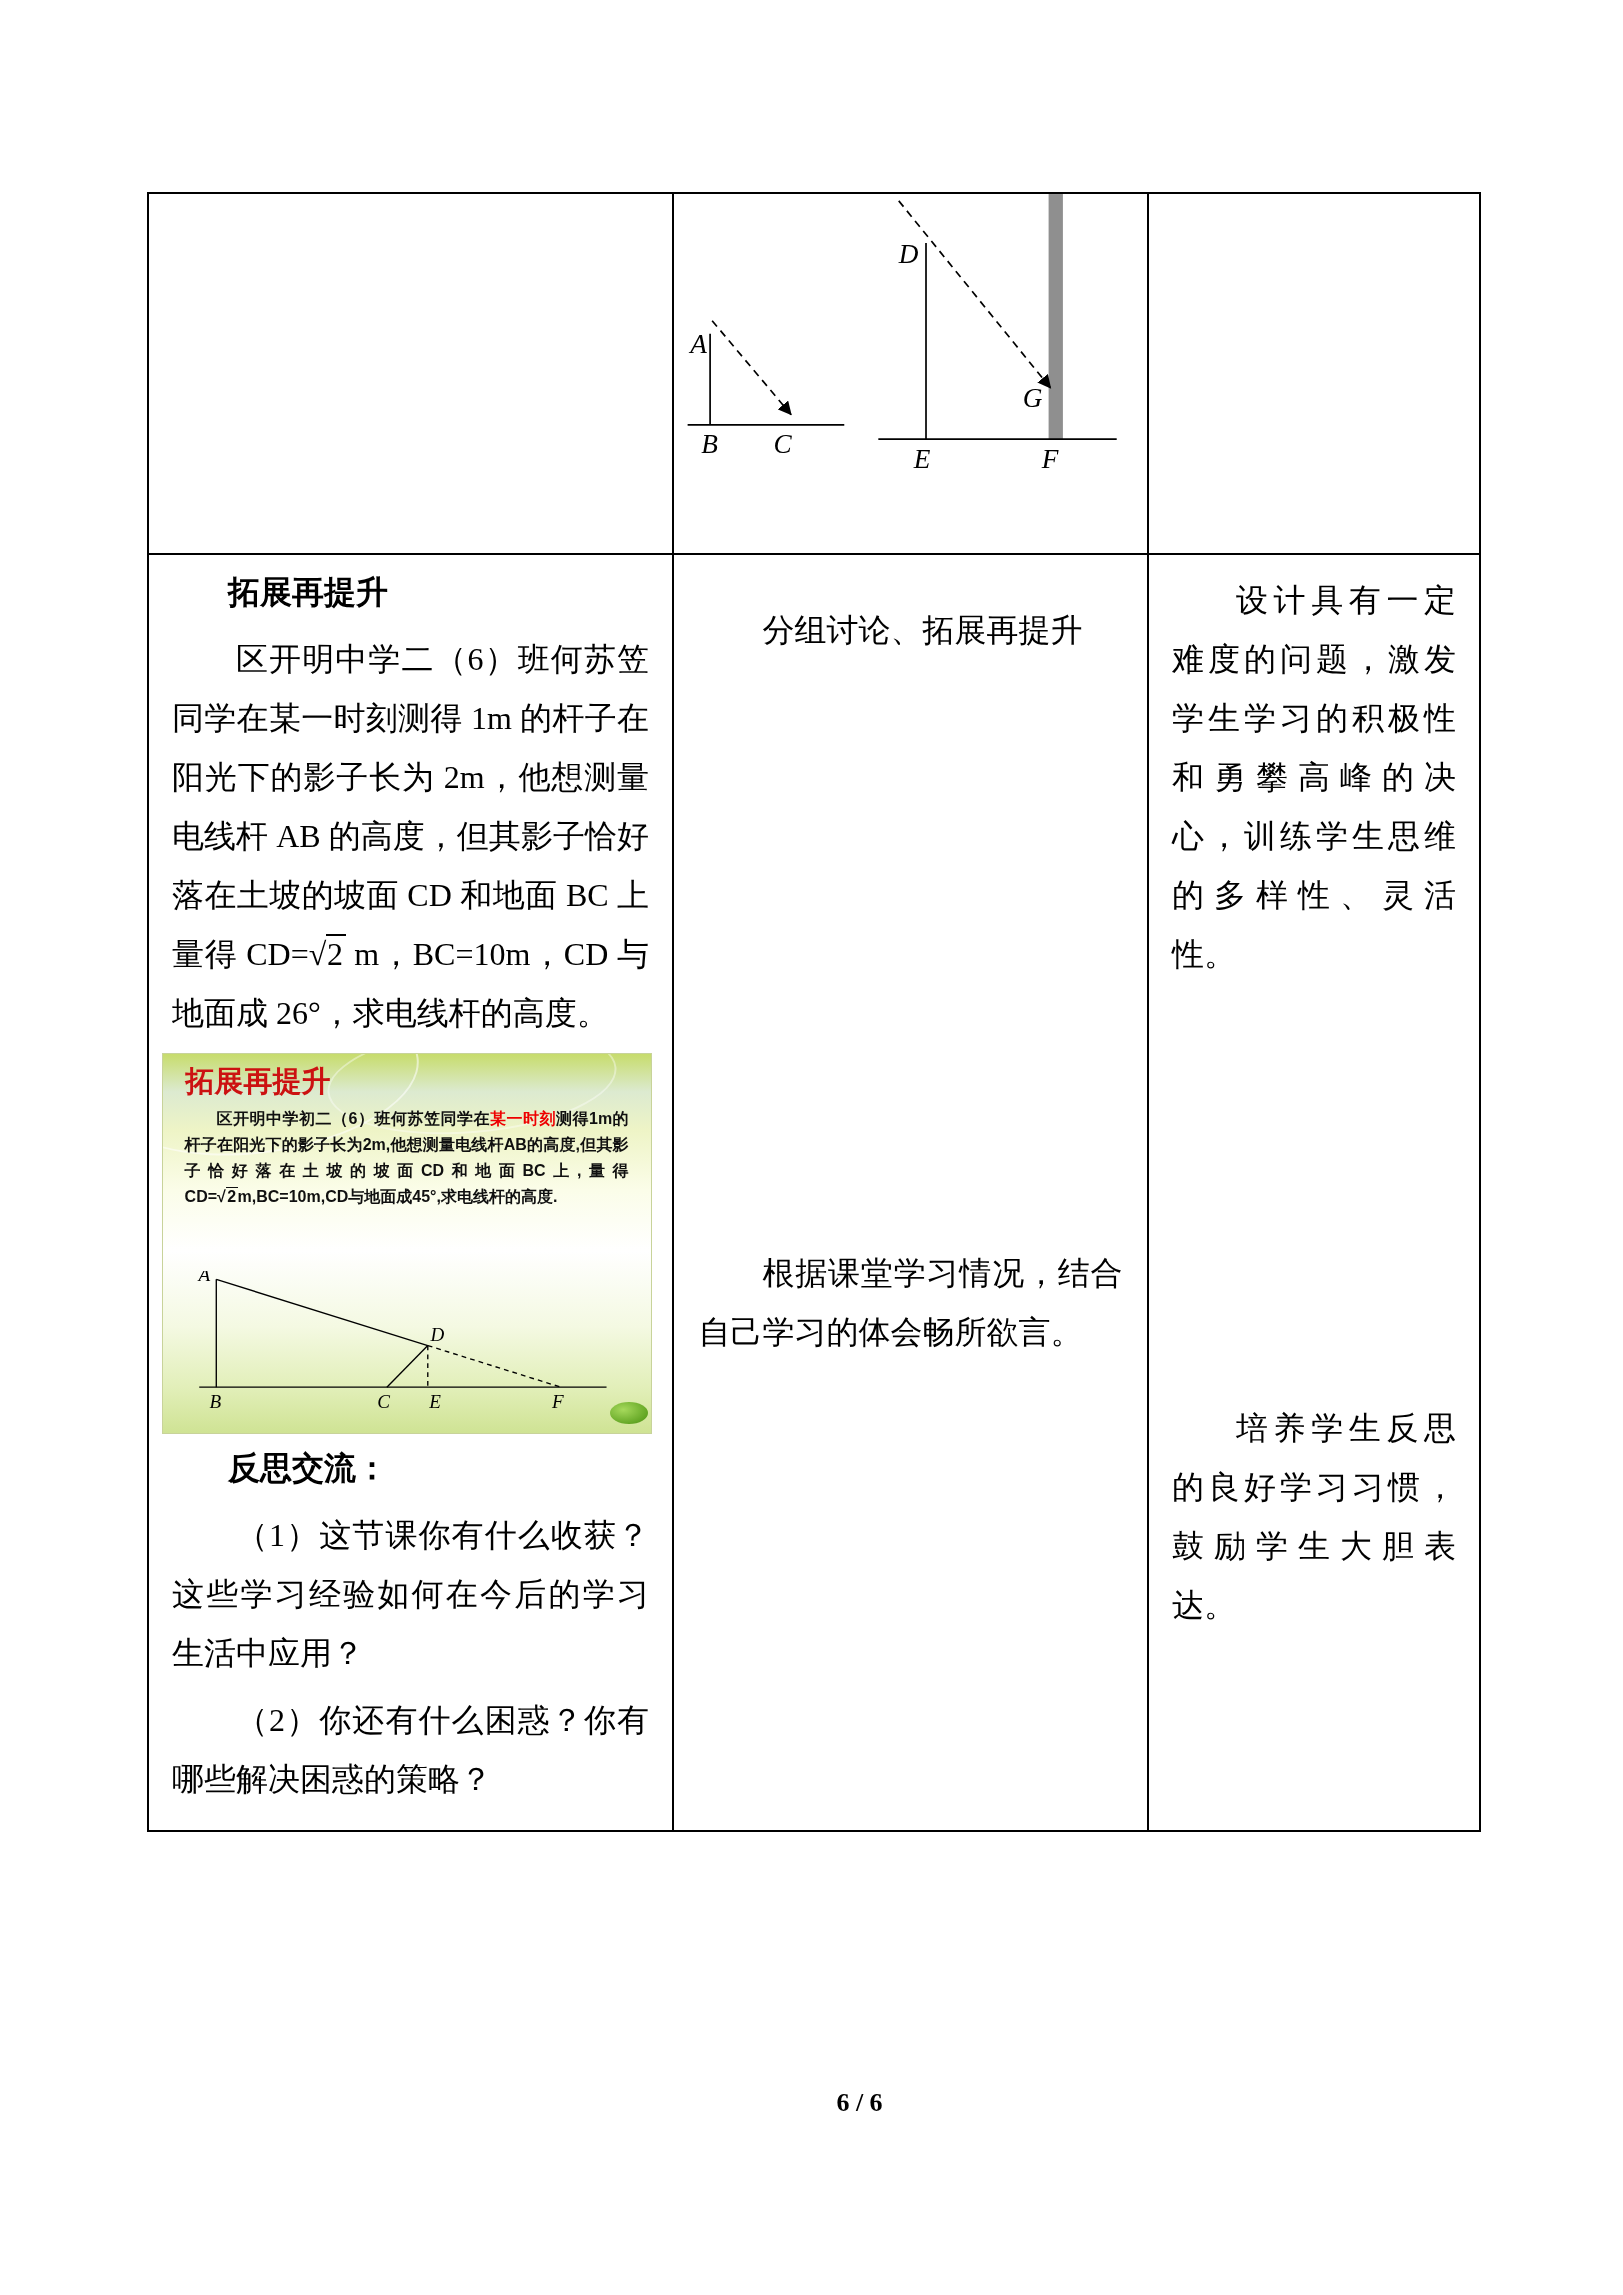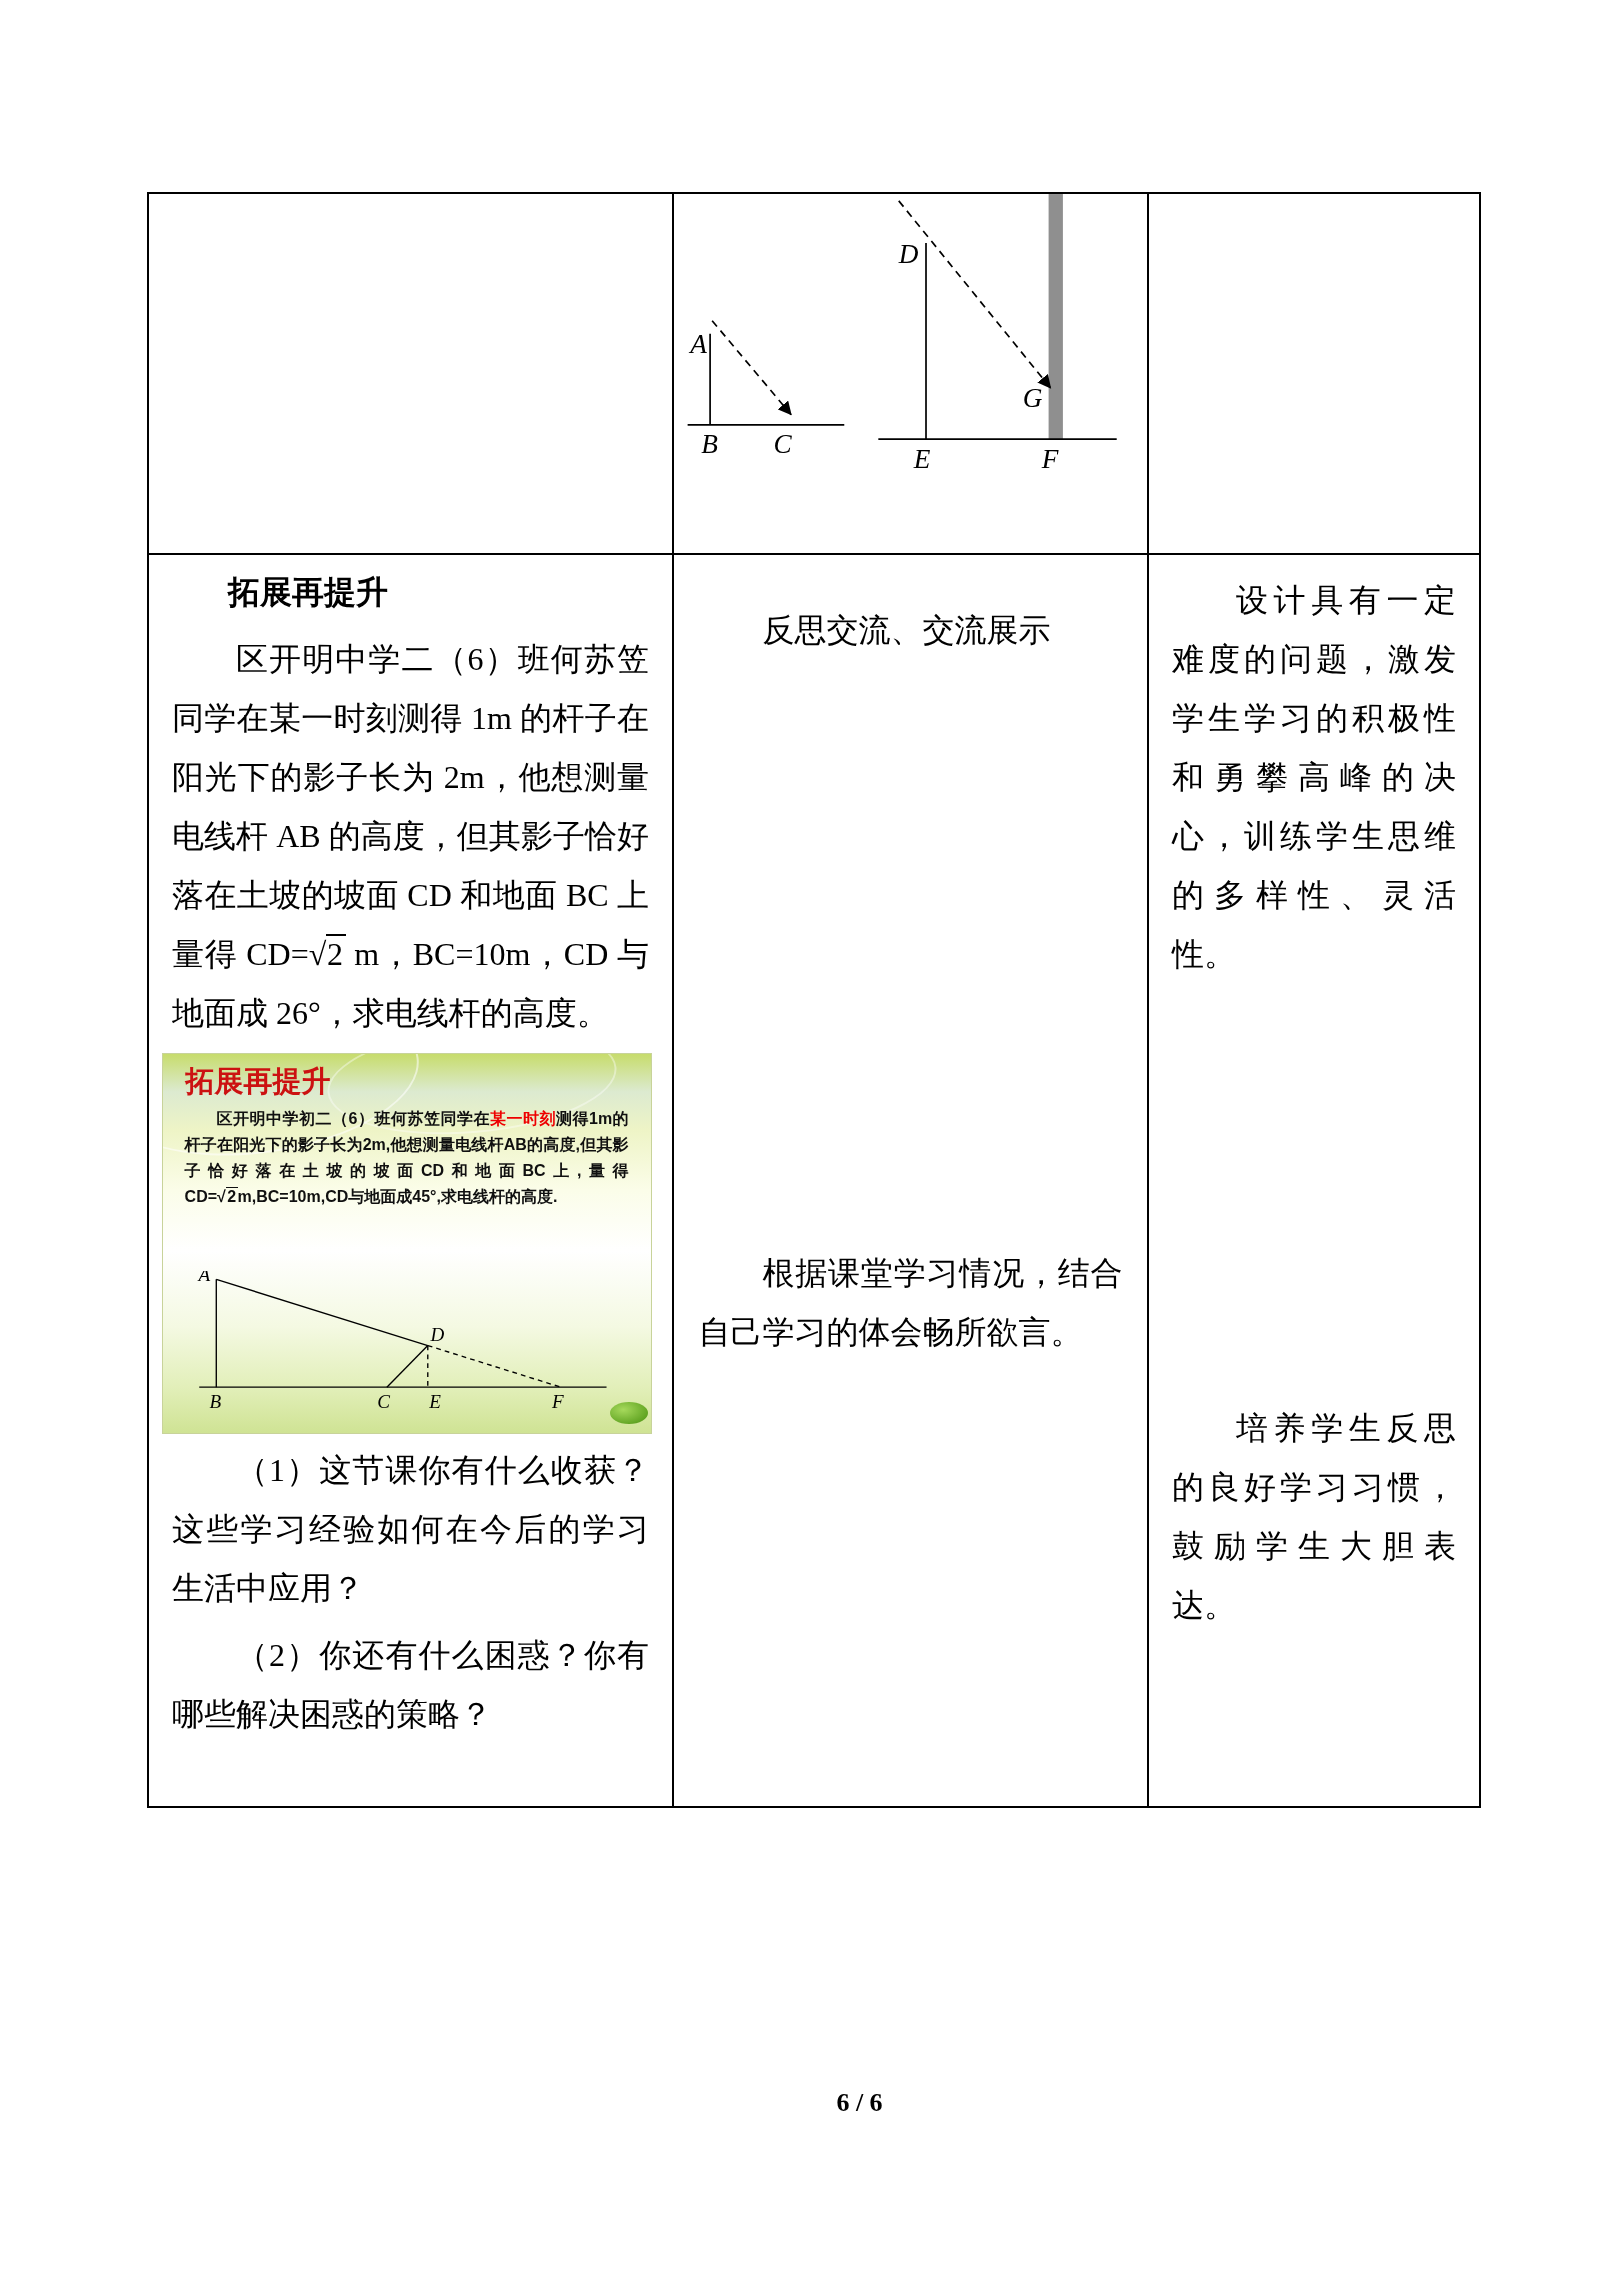--- a/index.html
+++ b/index.html
@@ -147,26 +147,27 @@
         <text class="slbl" x="30" y="200">B</text>
         <text class="slbl" x="276" y="200">C</text>
         <text class="slbl" x="354" y="102">D</text>
         <text class="slbl" x="352" y="200">E</text>
         <text class="slbl" x="532" y="200">F</text>
       </svg>
 
       <div class="deco-ellipse"></div>
     </div>
 
+    <p class="h">反思交流：</p>
     <p class="para">（1）这节课你有什么收获？这些学习经验如何在今后的学习生活中应用？</p>
     <p class="para">（2）你还有什么困惑？你有哪些解决困惑的策略？</p>
   </div>
 
   <div class="cell r2 c2">
-    <p class="para mid1">反思交流、交流展示</p>
+    <p class="para mid1">分组讨论、拓展再提升</p>
     <p class="para mid2">根据课堂学习情况，结合自己学习的体会畅所欲言。</p>
   </div>
 
   <div class="cell r2 c3">
     <p class="para">设计具有一定难度的问题，激发学生学习的积极性和勇攀高峰的决心，训练学生思维的多样性、灵活性。</p>
     <p class="para rp2" style="margin-top:415px">培养学生反思的良好学习习惯，鼓励学生大胆表达。</p>
   </div>
 
 </div>
 

